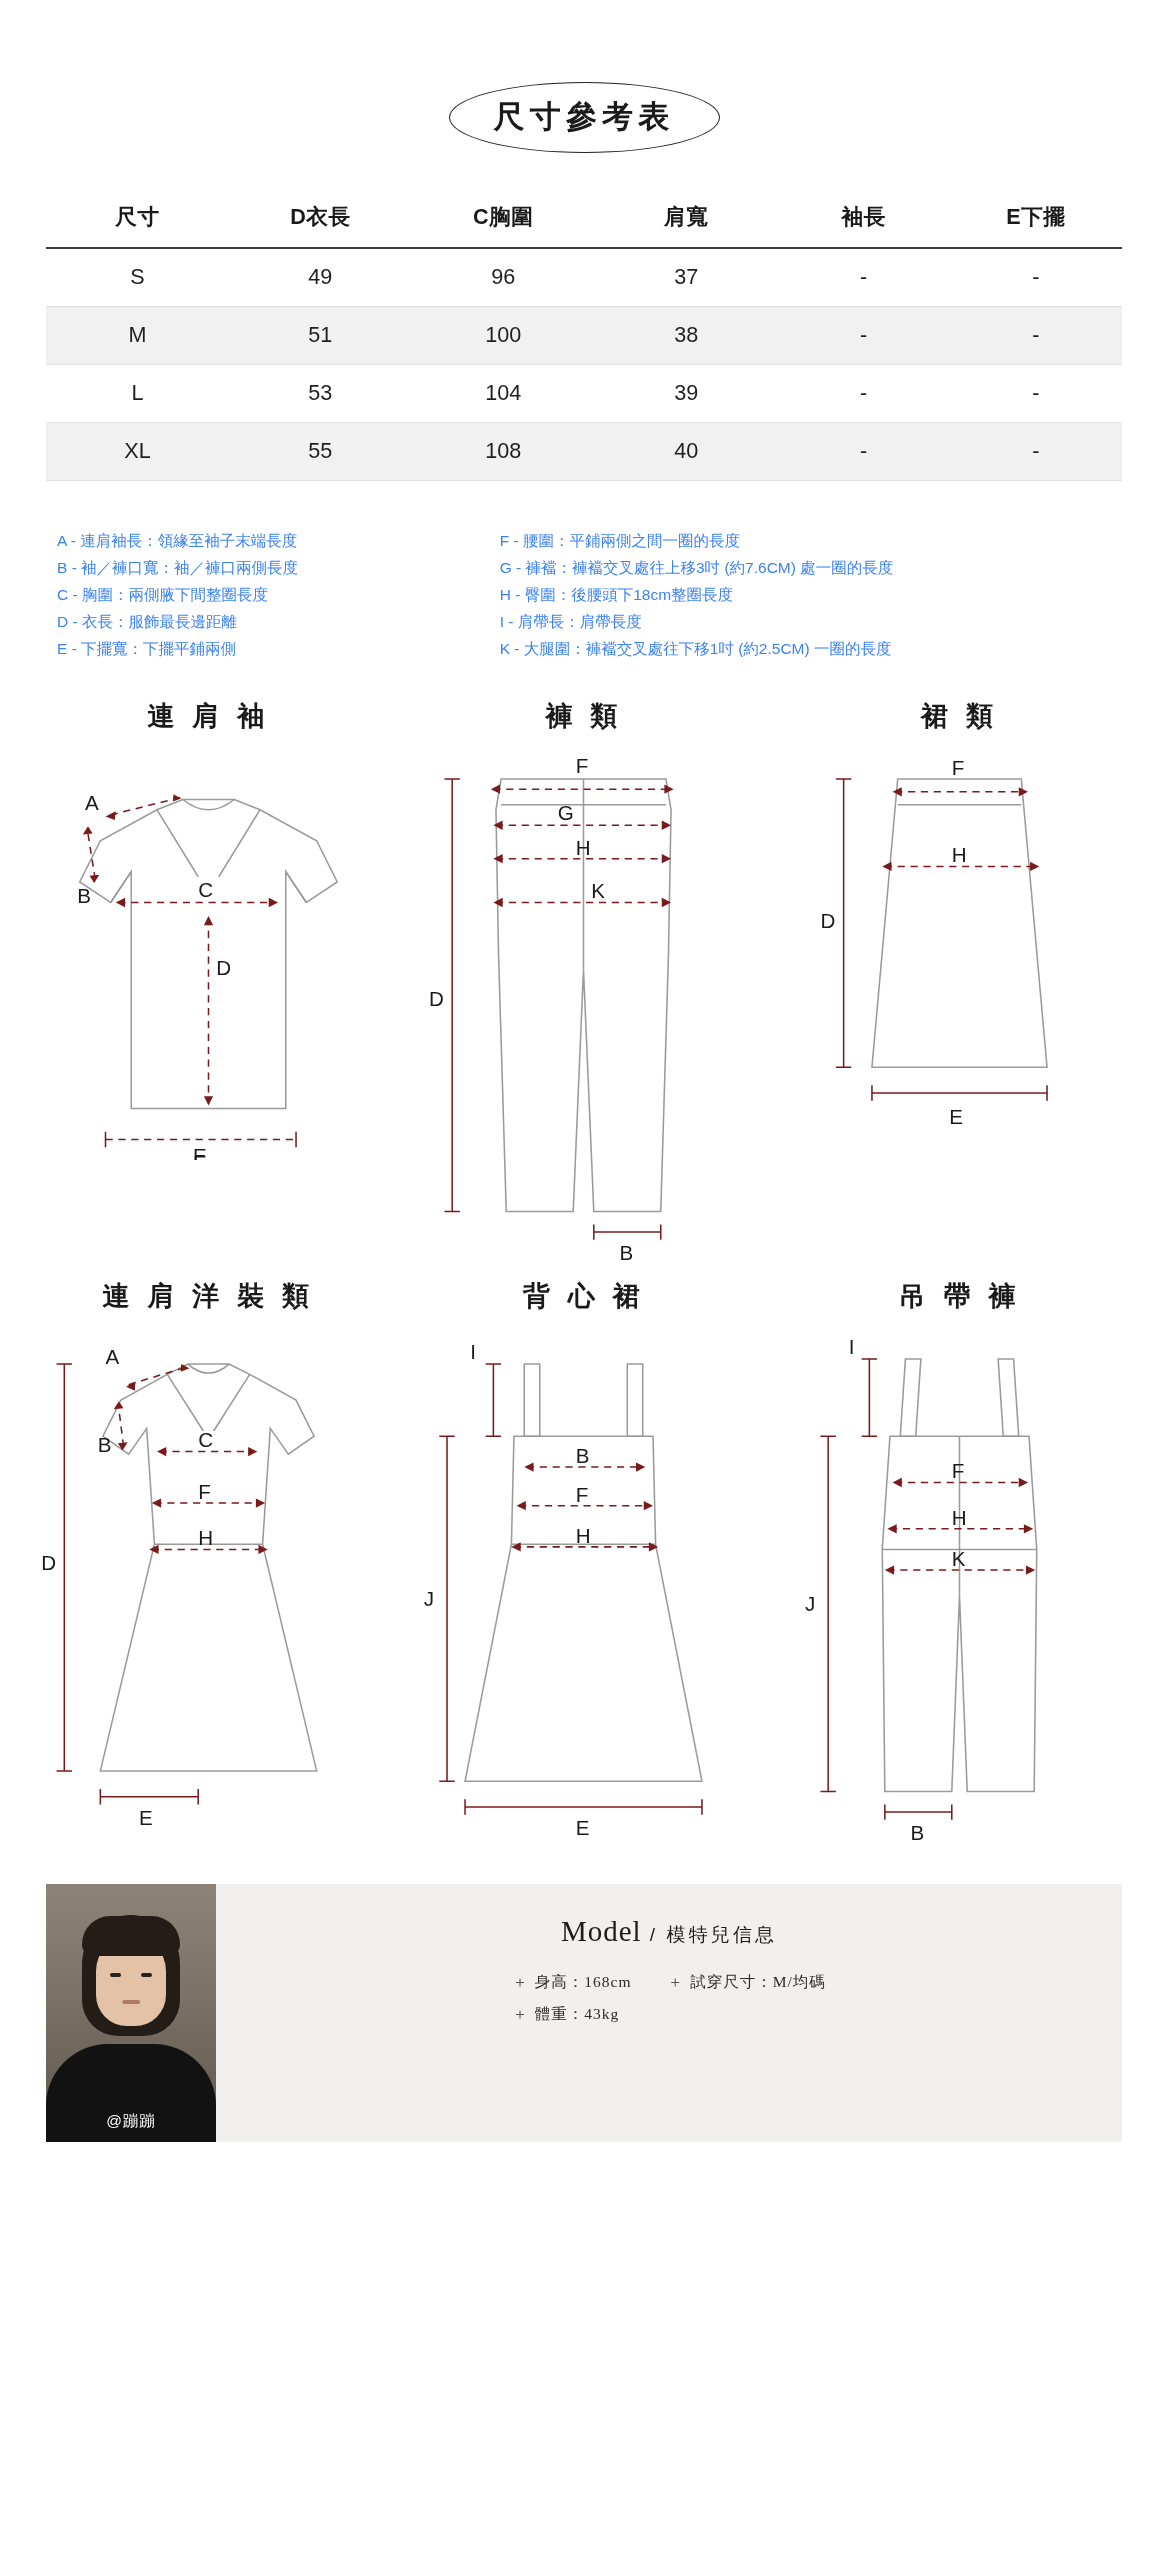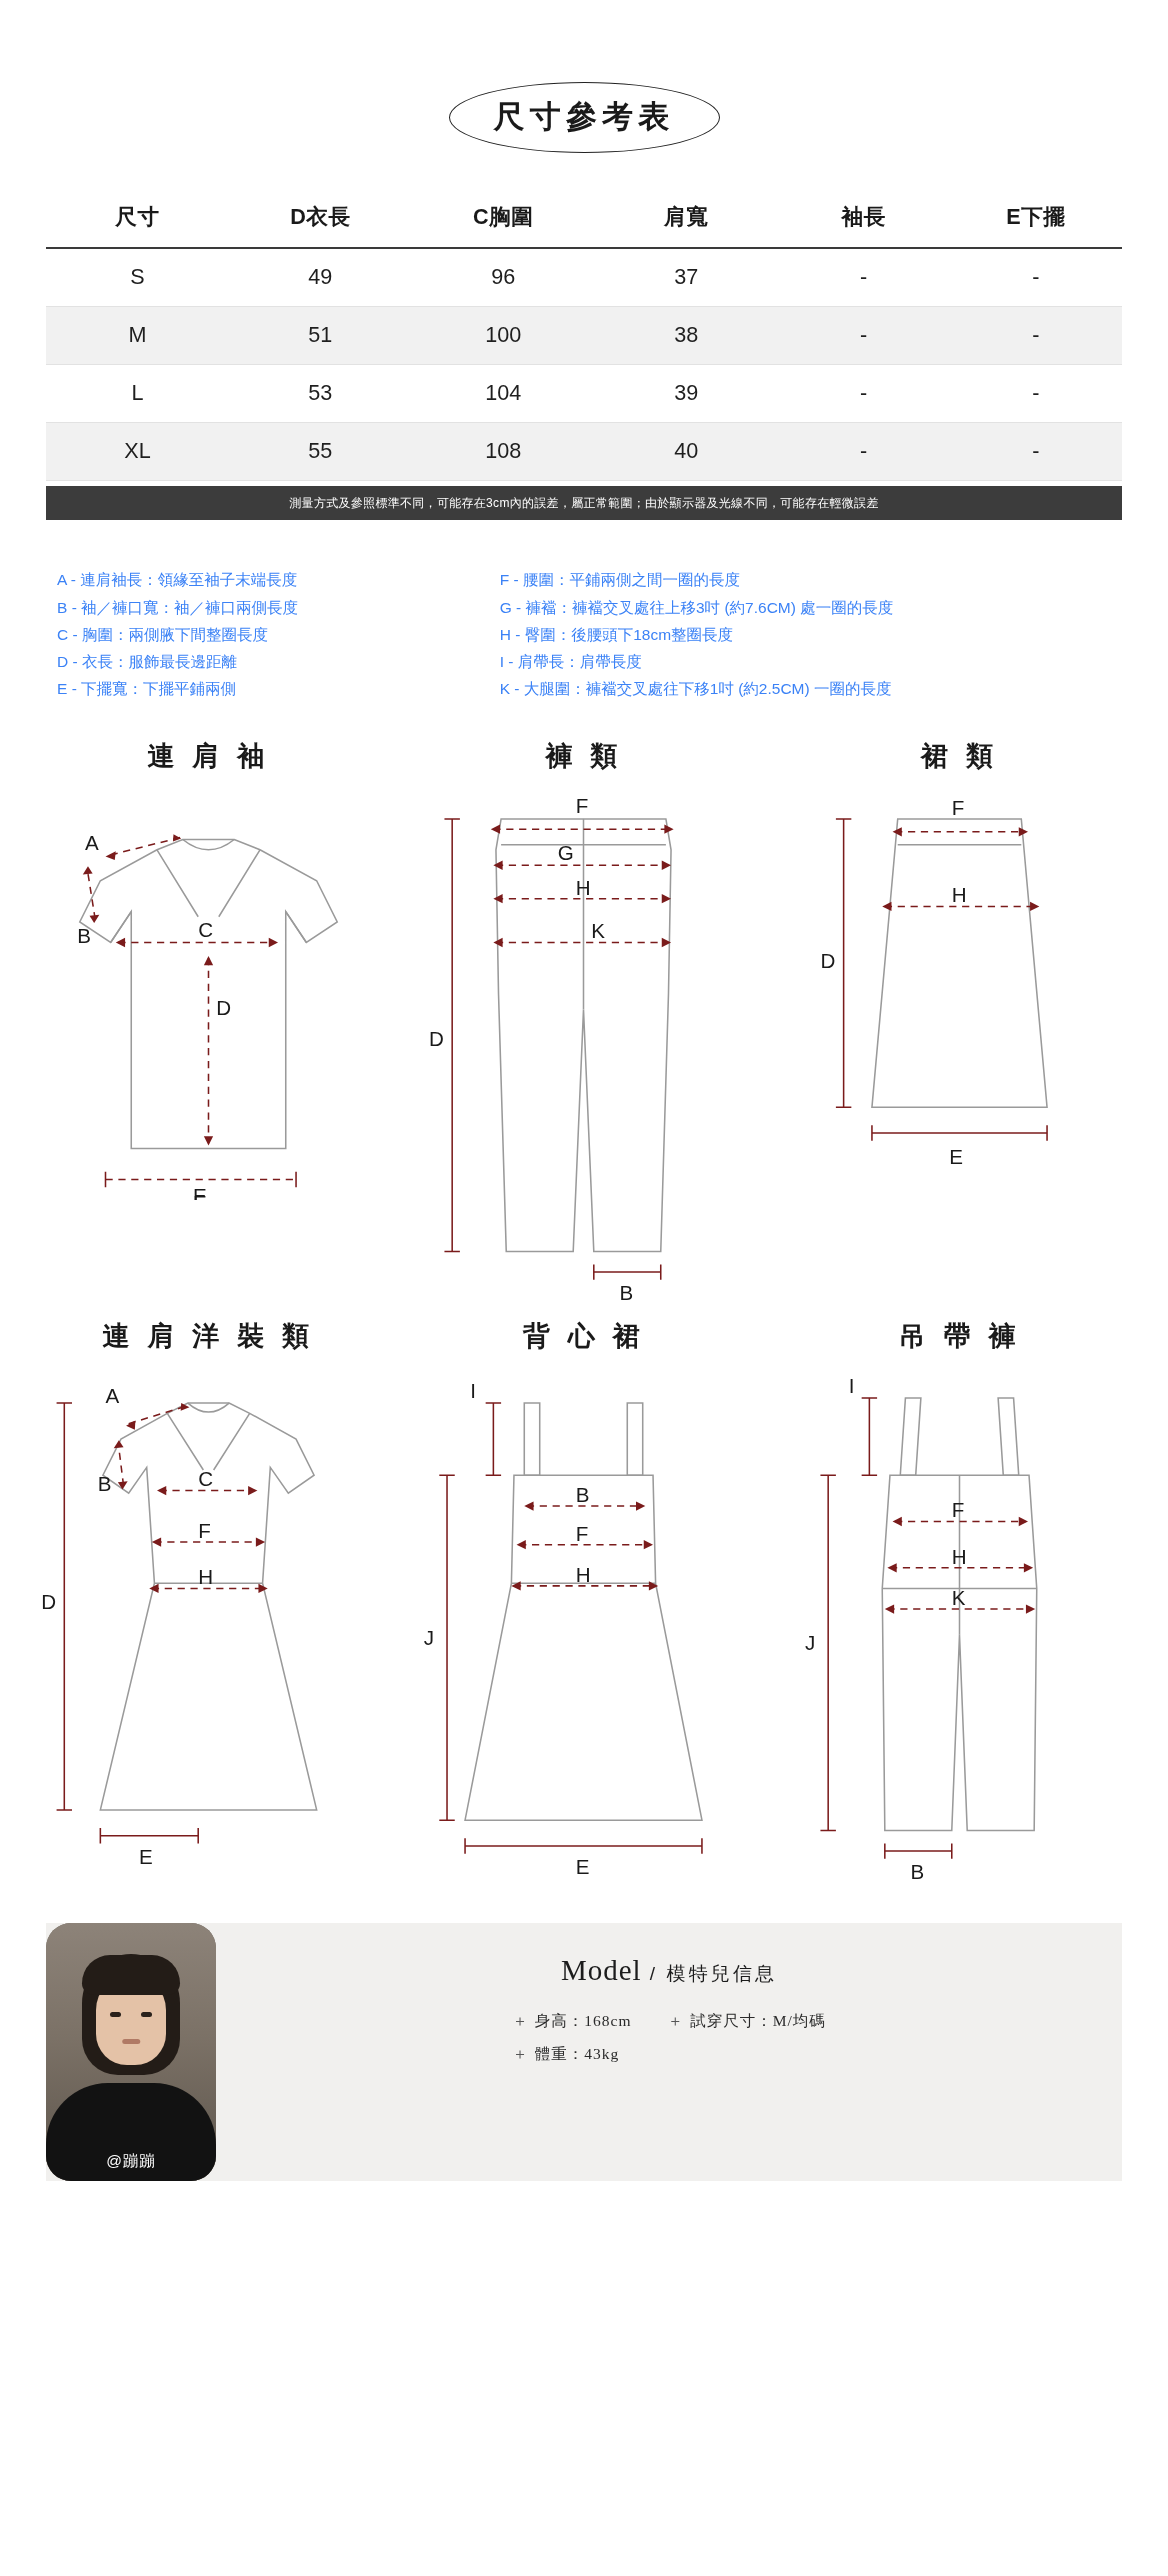--- a/index.html
+++ b/index.html
@@ -119,21 +119,20 @@
     background: #f1f0ee;
     align-items: stretch;
     height: 258px;
   }
   .model-photo {
     position: relative;
     width: 170px;
     flex: 0 0 170px;
     background: #6b6258;
     overflow: hidden;
-    border-radius: 25px;
   }
   .model-photo .bg {
     position: absolute;
     inset: 0;
     background: linear-gradient(180deg, #8d8379 0%, #7b7166 45%, #5d554c 100%);
   }
   .model-photo .hair {
     position: absolute;
     left: 50%;
     top: 31px;
@@ -292,21 +291,20 @@
           <td>55</td>
           <td>108</td>
           <td>40</td>
           <td>-</td>
           <td>-</td>
         </tr>
       </tbody>
     </table>
   </div>
 
-  <div class="note-bar">測量方式及參照標準不同，可能存在3cm內的誤差，屬正常範圍；由於顯示器及光線不同，可能存在輕微誤差</div>
 
   <div class="legend">
     <div class="col-left">
       <div class="item">A - 連肩袖長：領緣至袖子末端長度</div>
       <div class="item">B - 袖／褲口寬：袖／褲口兩側長度</div>
       <div class="item">C - 胸圍：兩側腋下間整圈長度</div>
       <div class="item">D - 衣長：服飾最長邊距離</div>
       <div class="item">E - 下擺寬：下擺平鋪兩側</div>
     </div>
     <div class="col-right">

